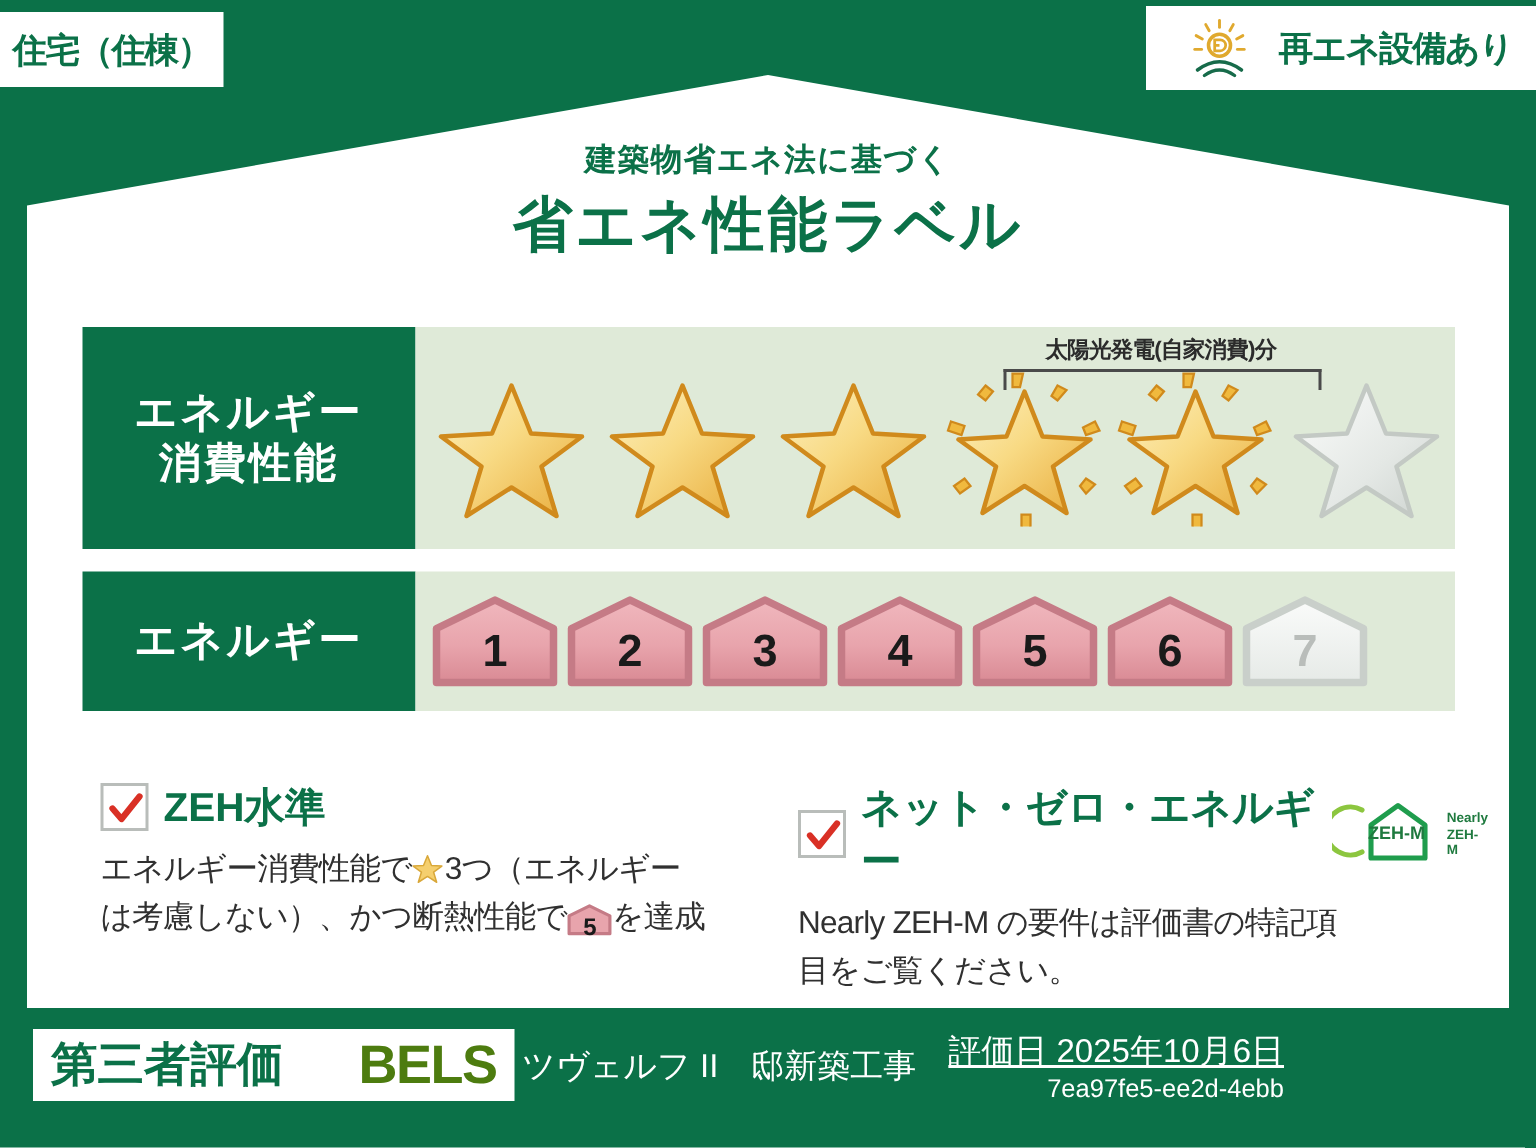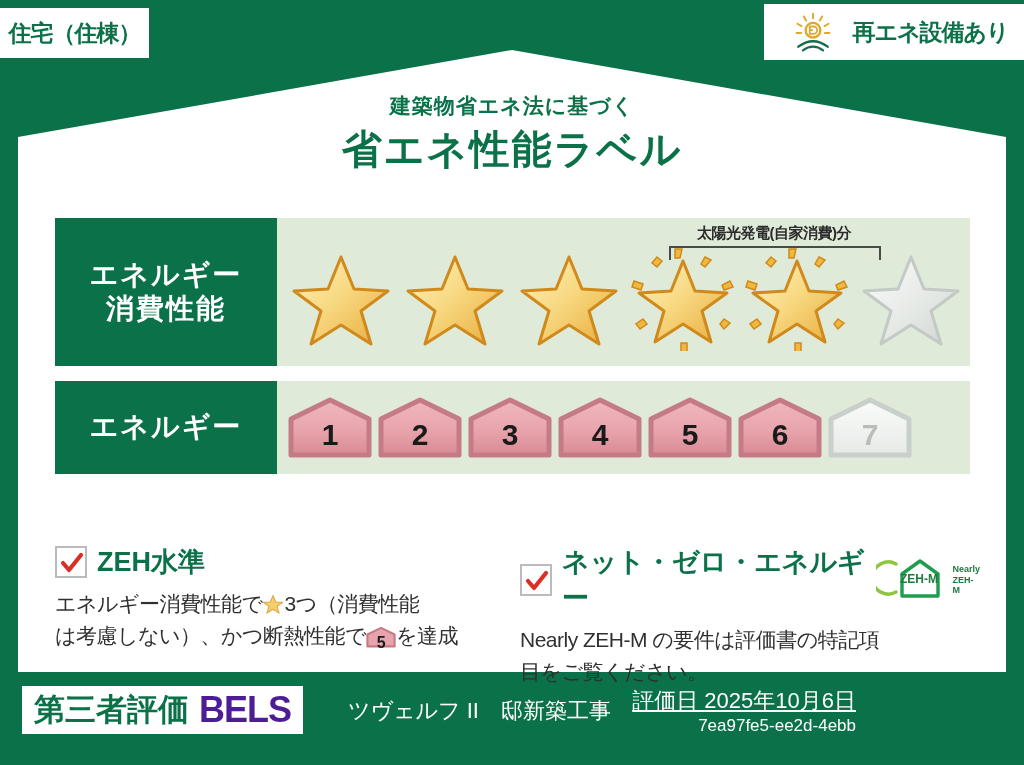--- a/index.html
+++ b/index.html
@@ -71,21 +71,21 @@
     align-items:flex-end;justify-content:center;
   }
   .grade svg{position:absolute;inset:0;width:86px;height:62px;}
   .grade .num{
     position:relative;z-index:2;font-size:30px;font-weight:bold;
     color:#1a1a1a;line-height:1;padding-bottom:9px;
   }
   .grade.off .num{color:#b9bdba;}
 
   
-  .zeh{position:absolute;top:544px;}
+  .zeh{position:absolute;top:520px;margin-left:12px;}
   #zeh-left{left:55px;width:440px;}
   #zeh-right{left:520px;width:460px;}
   .zeh-head{display:flex;align-items:center;gap:10px;}
   .chk{
     width:32px;height:32px;border:2px solid #b9bdba;background:#fff;
     flex:0 0 32px;position:relative;box-sizing:border-box;
   }
   .chk svg{position:absolute;left:2px;top:2px;width:26px;height:26px;}
   .zeh-title{color:#0b7148;font-size:27px;font-weight:bold;letter-spacing:0px;}
   .zeh-desc{
@@ -105,21 +105,21 @@
   #zehm-logo{width:66px;height:44px;flex:0 0 66px;}
   #zehm-small{font-size:9px;font-weight:bold;color:#1f7a3f;line-height:1.15;}
 
   
   #footer{position:absolute;left:0;bottom:0;width:880px;height:93px;}
   #bels-box{
     position:absolute;left:22px;top:14px;height:48px;background:#ffffff;
     display:flex;align-items:center;padding:0 12px;gap:10px;
   }
   #bels-jp{color:#0b7148;font-size:31px;font-weight:bold;letter-spacing:0px;}
-  #bels-en{color:#4c1d95;font-size:36px;font-weight:bold;letter-spacing:-1px;}
+  #bels-en{color:#4d7c0f;font-size:36px;font-weight:bold;letter-spacing:-1px;margin-left:40px;}
   #project{
     position:absolute;left:348px;top:24px;color:#ffffff;font-size:22px;
     letter-spacing:0px;
   }
   #eval-date{
     position:absolute;right:24px;top:14px;color:#ffffff;font-size:22px;text-decoration:underline;
   }
   #eval-id{
     position:absolute;right:24px;top:44px;color:#ffffff;font-size:17px;
   }
@@ -320,21 +320,21 @@
       <svg viewBox="0 0 26 26">
         <path d="M4 13 L10 20 L22 5" fill="none" stroke="#d93025" stroke-width="4.2" stroke-linecap="round" stroke-linejoin="round"></path>
       </svg>
     </span>
     <span class="zeh-title">ZEH水準</span>
   </div>
   <div class="zeh-desc">
     <span>エネルギー消費性能で</span><span class="inline-star">
       <svg viewBox="0 0 108 104" width="22" height="22">
         <path d="M54 10 L67 42 L101 44 L74 64 L84 97 L54 78 L24 97 L34 64 L7 44 L41 42 Z" fill="#f5cf6e" stroke="#d9a83a" stroke-width="5" stroke-linejoin="round"></path>
-      </svg></span><span>3つ（消費性能</span><br>
+      </svg></span><span>3つ（エネルギー</span><br>
     <span>は考慮しない）、かつ断熱性能で</span><span class="inline-grade">
       <svg viewBox="0 0 86 62">
           <path d="M4 58 L4 24 L43 5 L82 24 L82 58 Z" fill="#e8a4ac" stroke="#c57b86" stroke-width="6" stroke-linejoin="round"></path>
         </svg>
       <span>5</span></span><span>を達成</span>
   </div>
 </div>
 
 <div class="zeh" id="zeh-right">
   <div class="zeh-head">

